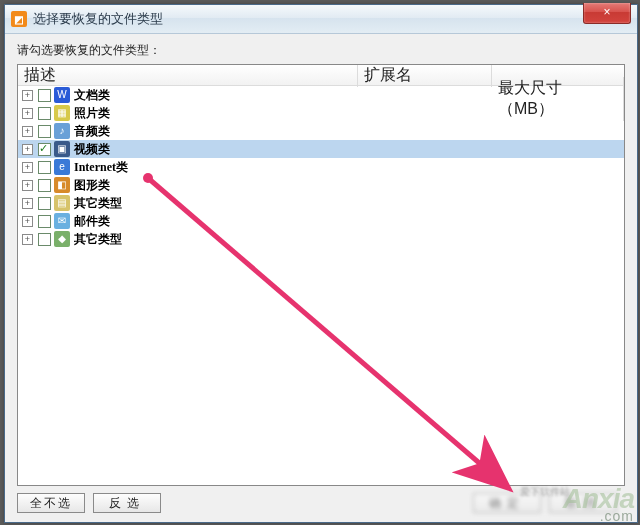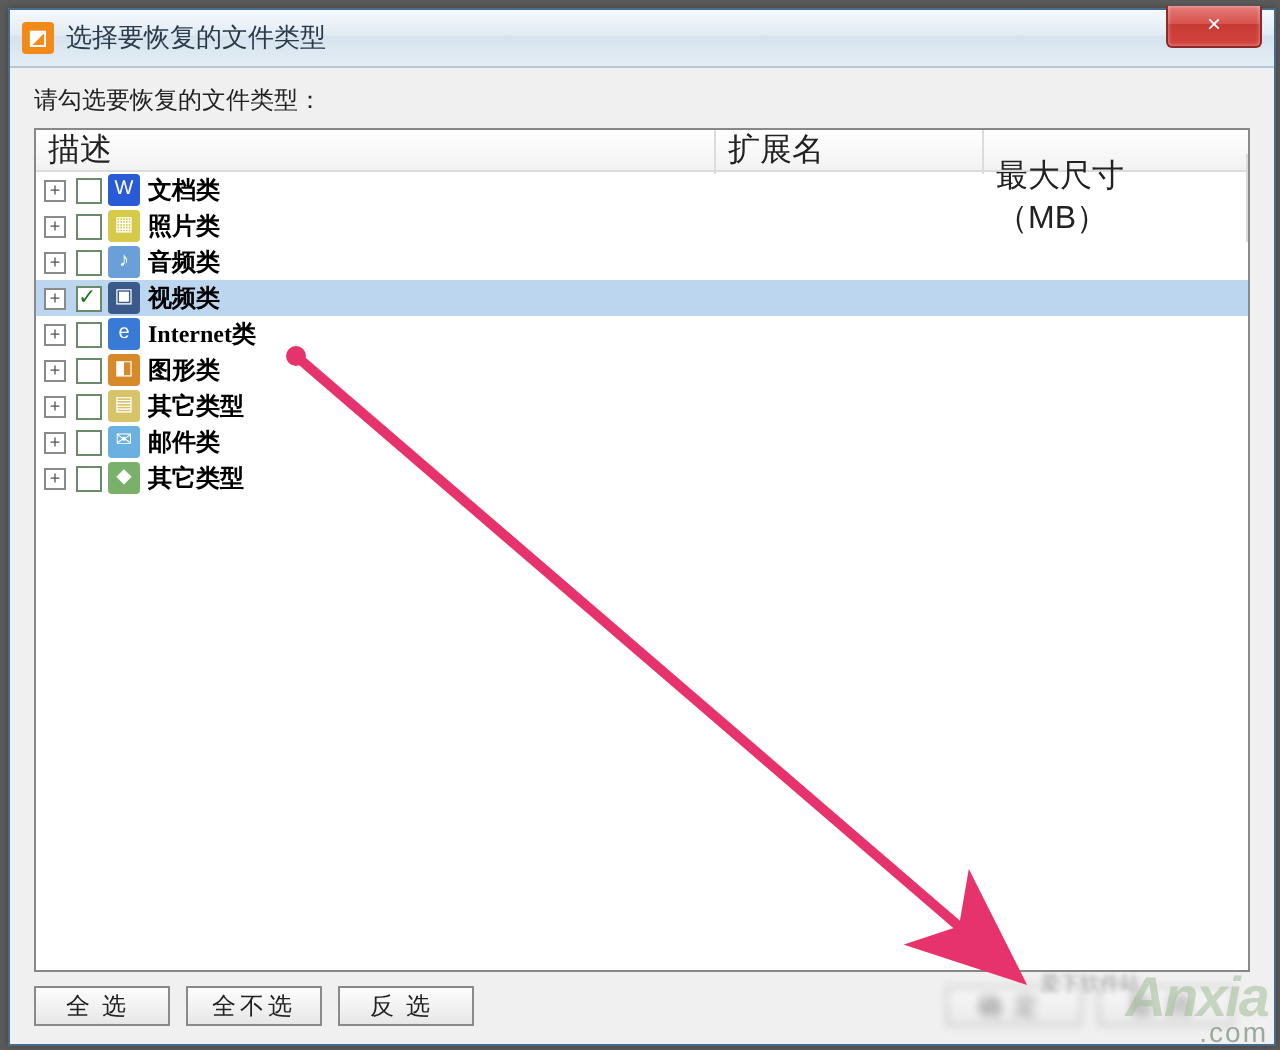--- a/index.html
+++ b/index.html
@@ -280,21 +280,20 @@
           <div class="row">
             <div class="plus-box">+</div>
             <div class="chk"></div>
             <div class="type-icon" style="background: rgb(122, 176, 106); color: rgb(255, 255, 255); font-size: 10px; text-align: center; line-height: 16px;">◆</div>
             <div class="lbl">其它类型</div>
           </div>
         </div>
     </div>
 
     <div class="bottom-bar">
-      <div class="btn">全选</div>
       <div class="btn small">全不选</div>
       <div class="btn">反选</div>
       <div class="spacer"></div>
       <div class="btn ghost">确定</div>
       <div class="btn ghost">取消</div>
     </div>
   </div>
 </div>
 
 <svg class="arrow-svg">

